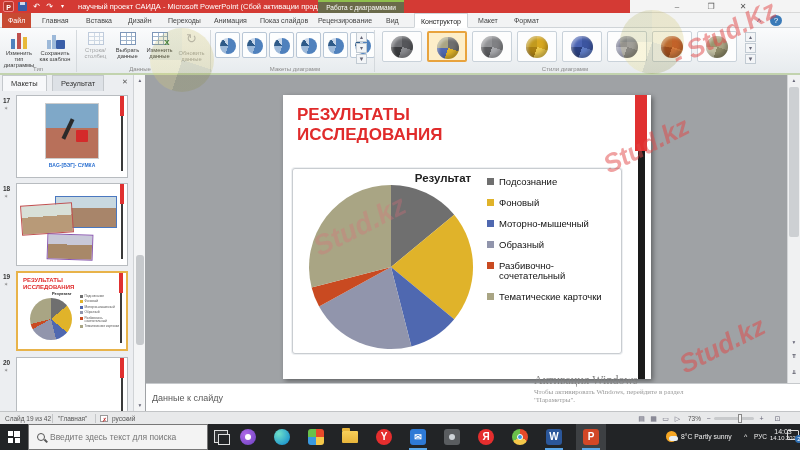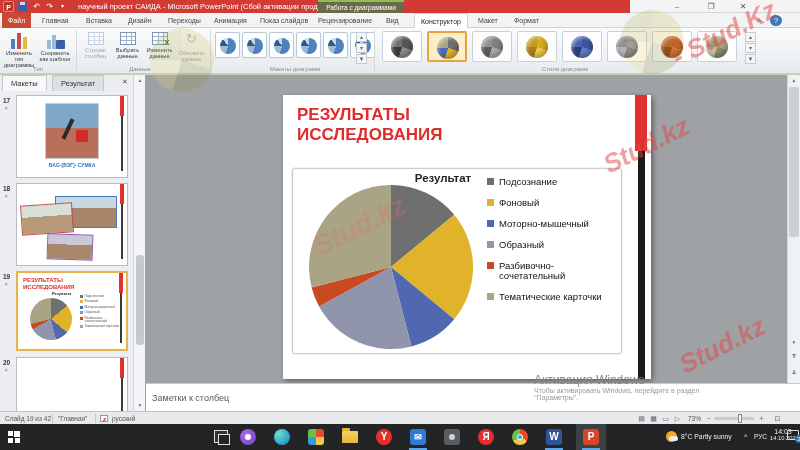--- a/index.html
+++ b/index.html
@@ -61,21 +61,21 @@
   .canvas { left:146px; top:75px; width:654px; height:308px; background:#9fa2a5; }
   .slide { position:absolute; left:137px; top:20px; width:368px; height:284px; background:#fff; box-shadow:2px 2px 5px rgba(0,0,0,.4); }
   .slide-title { position:absolute; left:14px; top:10px; width:230px; font-size:17px; line-height:1.15; font-weight:bold; color:#e02b2b; }
   .chartframe { position:absolute; left:9px; top:73px; width:330px; height:186px; background:#fff; border:1px solid #c9cdd1; border-radius:3px; box-shadow:0 0 0 1px #eef0f2; }
   .chart-title { position:absolute; left:90px; top:3px; width:120px; text-align:center; font-weight:bold; font-size:11.5px; color:#222; }
   .legend { position:absolute; right:6px; top:8px; width:128px; }
   .legend-item { display:flex; margin-bottom:11px; font-size:9.5px; color:#111; line-height:1.05; }
   .legend-sq { flex:0 0 7px; width:7px; height:7px; margin:1px 5px 0 0; }
   .vscroll { left:641px; top:0; width:13px; height:308px; background:#f0f1f2; border-left:1px solid #d2d4d6; }
   .vbtn { left:0; width:12px; height:11px; font-size:5.5px; color:#667; text-align:center; line-height:11px; }
-  .activation { right:46px; top:298px; width:220px; text-align:left; z-index:5; pointer-events:none; }
+  .activation { right:46px; top:298px; width:220px; text-align:left; z-index:5; pointer-events:none;font-family:Liberation Serif, serif; }
   .act1 { font-size:12px; color:#828282; }
   .act2 { font-size:7px; color:#999; }
 
   
   .notesbar { left:146px; top:383px; width:654px; height:28px; background:#fff; border-top:1px solid #c6c9cc; }
   .notes-label { position:absolute; left:6px; top:9px; font-size:9px; color:#595959; }
   .statusbar { left:0; top:411px; width:800px; height:13px; background:#e8e9ea; border-top:1px solid #c2c4c6; font-size:6.5px; color:#555; }
   .st { top:3px; }
   .viewico { top:2px; width:11px; height:9px; font-size:7px; line-height:9px; text-align:center; color:#667; }
   .zoomslider { top:5px; width:40px; height:3px; background:#c8cacc; border-radius:2px; }
@@ -381,21 +381,21 @@
   <div class="a vscroll">
     <div class="a vbtn" style="top:0;">▴</div>
     <div class="a" style="left:1px;top:12px;width:10px;height:150px;background:#cdd0d3;border-radius:2px;"></div>
     <div class="a vbtn" style="top:262px;">▾</div>
     <div class="a vbtn" style="top:276px;color:#445;">⇈</div>
     <div class="a vbtn" style="top:292px;color:#445;">⇊</div>
   </div>
 </div>
 
 <div class="a notesbar">
-  <div class="notes-label">Заметки к столбец</div>
+  <div class="notes-label">Данные к слайду</div>
 </div>
 
 <div class="a statusbar">
   <div class="a st" style="left:5px;">Слайд 19 из 42</div>
   <div class="a" style="left:52px;top:2px;width:1px;height:9px;background:#c4c6c8;"></div>
   <div class="a st" style="left:58px;">"Главная"</div>
   <div class="a" style="left:95px;top:2px;width:1px;height:9px;background:#c4c6c8;"></div>
   <div class="a" style="left:100px;top:3px;width:8px;height:7px;background:#fff;border:1px solid #999;">
       <span style="position:absolute;left:1px;top:0px;font-size:6px;color:#c03030;">✗</span>
     </div>
@@ -411,20 +411,24 @@
       <div class="zoomthumb"></div>
     </div>
   <div class="a viewico" style="left:756px;">+</div>
   <div class="a viewico" style="left:772px;">⊡</div>
 </div>
 
 <div class="a taskbar">
   <div class="a startbtn">
       <div class="winlogo"></div>
     </div>
+  <div class="a searchbox">
+    <div class="mag"></div>
+    <input type="text" placeholder="Введите здесь текст для поиска" style="">
+  </div>
   <div class="a tvico"></div>
 
   <div class="a appico circle" style="left:240px;background:radial-gradient(circle at 35% 35%,#b06ae8,#6a3fc0);">
       <span style="position:absolute;left:5px;top:5px;width:6px;height:6px;border-radius:50%;background:#fff;"></span>
     </div>
   <div class="a appico circle" style="left:274px;background:radial-gradient(circle at 30% 30%,#6ee0c8,#0a84d0);"></div>
   <div class="a appico" style="left:308px;background:conic-gradient(#e84a2a 0 25%,#f5c84a 0 50%,#3a9ae0 0 75%,#6ac04a 0);"></div>
   <div class="a appico folder" style="left:342px;top:7px;height:12px;"></div>
   <div class="a appico circle" style="left:376px;background:#e52e2e;">Y</div>
   <div class="a appico" style="left:410px;background:#2e7ad6;font-size:9px;">✉</div>

